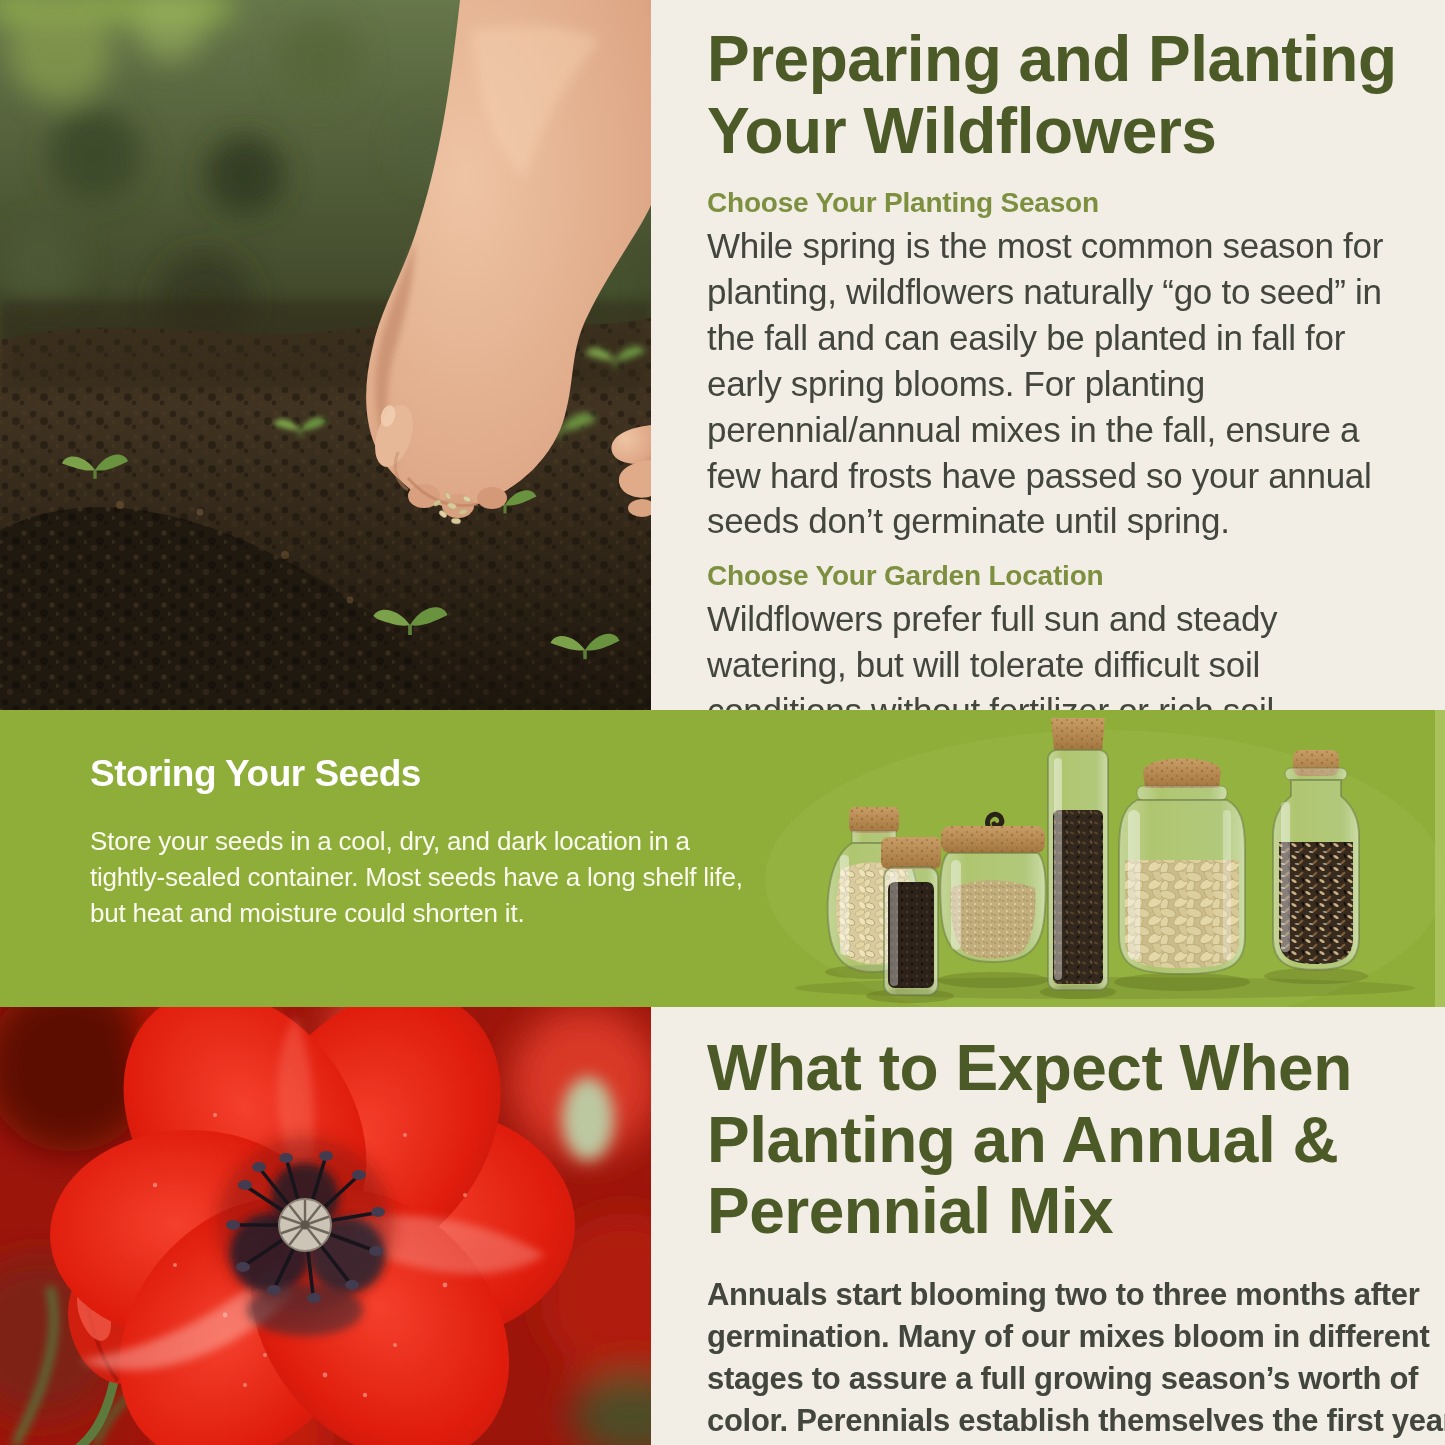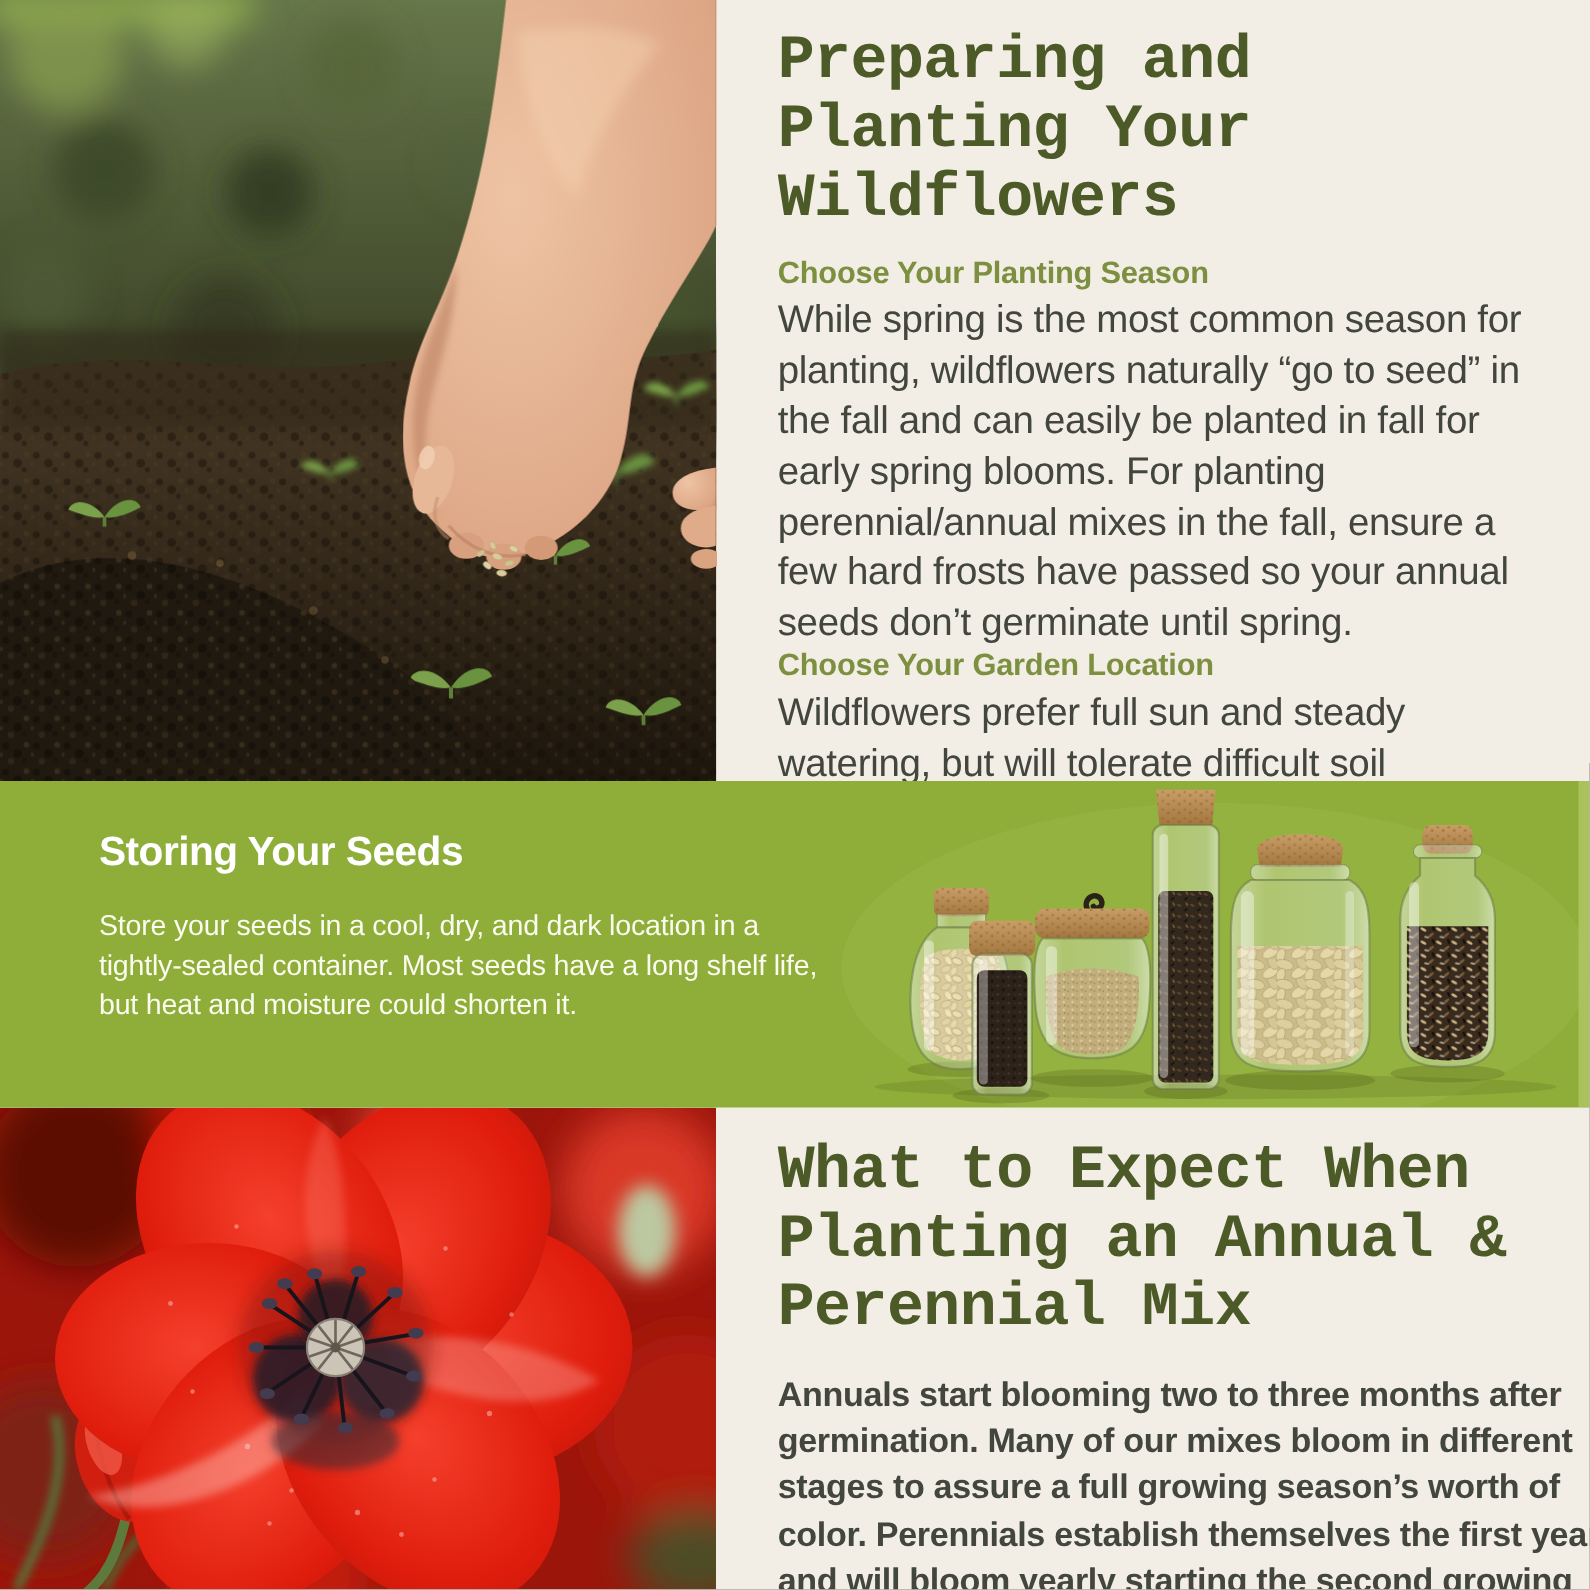--- a/index.html
+++ b/index.html
@@ -20,24 +20,24 @@
   .photo{position:absolute;overflow:hidden;}
   .photo svg{display:block;}
   .photo-sowing{left:0;top:0;width:651px;height:710px;}
   .photo-poppy{left:0;top:1007px;width:651px;height:438px;}
 
   .panel{position:absolute;box-sizing:border-box;background:var(--cream-bg);}
   .panel-top{left:651px;top:0;width:794px;height:710px;padding:24px 30px 0 56px;}
   .panel-bottom{left:651px;top:1007px;width:886px;height:438px;padding:26px 30px 0 56px;}
 
   .section-title{
-    margin:0;font-size:56px;font-weight:bold;line-height:1.12;
-    letter-spacing:-0.5px;color:var(--heading-olive);font-family:Liberation Mono, monospace;
-  }
-  .sub-block{margin-top:0;}
+    margin:0;font-size:64px;font-weight:bold;line-height:1.12;
+    letter-spacing:-0.5px;color:var(--heading-olive);
+  }
+  .sub-block{margin-top:16px;}
   .sub-block.first{margin-top:20px;}
   .sub-heading{
     margin:0 0 4px 0;font-size:28px;font-weight:bold;
     color:var(--subheading-green);letter-spacing:-0.2px;
   }
   .body-text{
     margin:0;font-size:35px;line-height:1.31;letter-spacing:-0.3px;
     color:var(--body-text);
   }
   .panel-bottom .body-text{margin-top:26px;font-size:31px;line-height:1.36;font-weight:bold;}

